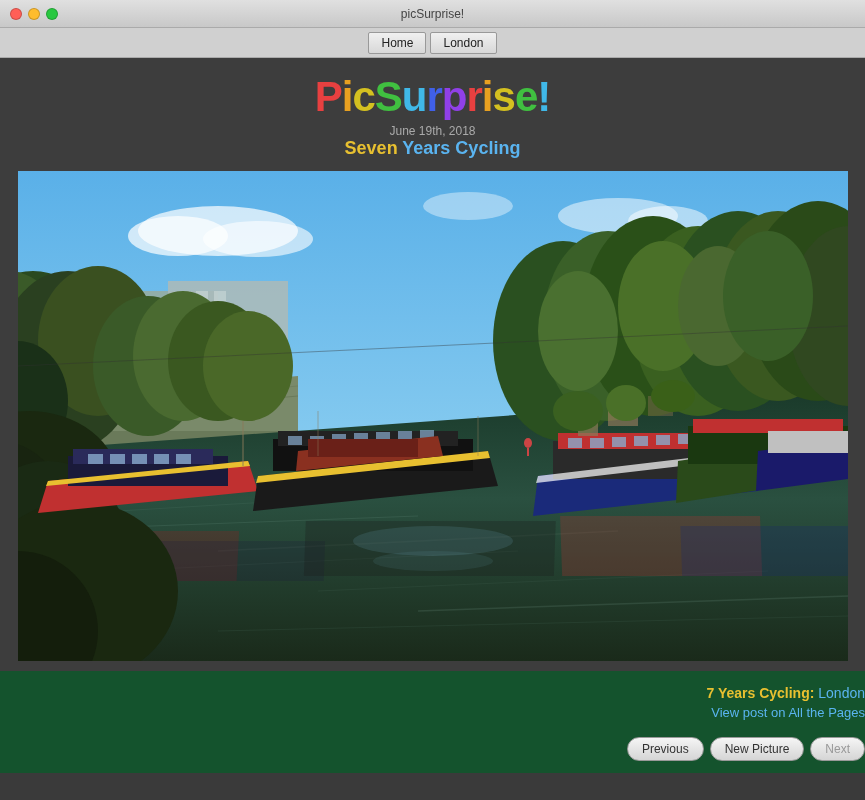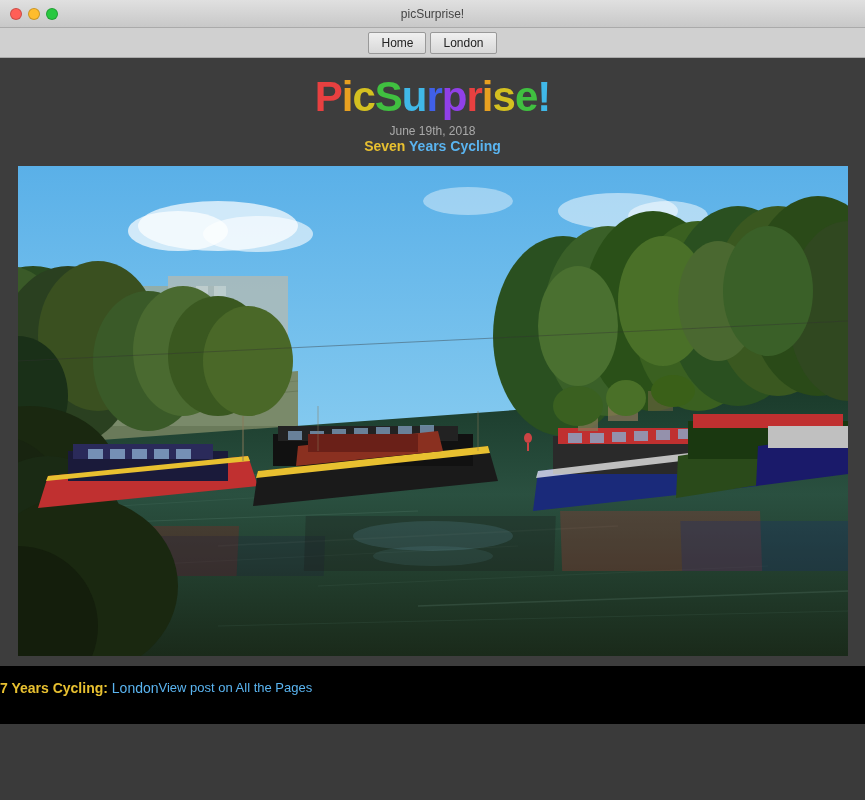--- a/index.html
+++ b/index.html
@@ -91,21 +91,21 @@
       color: #5ab4f0;
       margin-bottom: 3px;
       font-style: italic;
     }
     .date-line {
       font-size: 12px;
       color: #aaa;
       margin-bottom: 0;
     }
     .source-link {
-      font-size: 14px;
+      font-size: 18px;
       margin-bottom: 12px;
     }
     .source-link a {
       color: #e8c030;
       text-decoration: none;
       font-weight: bold;
     }
     .source-link .rest {
       color: #5ab4f0;
     }
@@ -122,24 +122,24 @@
 
     
     .canal-scene {
       width: 100%;
       height: 100%;
     }
 
     
     .bottom-section {
       width: 100%;
-      background: #000000;
-      display: flex;
-      flex-direction: row;
-      align-items: flex-start;
+      background: #14532d;
+      display: flex;
+      flex-direction: column;
+      align-items: flex-end;
       padding: 14px 0 12px;
     }
     .caption-title {
       font-size: 14px;
       margin-bottom: 4px;
     }
     .caption-title .bold-part {
       color: #e8c030;
       font-weight: bold;
     }
@@ -385,13 +385,18 @@
       <ellipse cx="415" cy="390" rx="60" ry="10" fill="#7ab8d0" opacity="0.1"></ellipse>
     </svg>
   </div>
 </div>
 
 <div class="bottom-section">
   <div class="caption-title">
     <span class="bold-part">7 Years Cycling: </span><span class="link-part" style="cursor:pointer;">London</span>
   </div>
   <a class="view-post-link" href="#">View post on All the Pages</a>
+  <div class="nav-buttons">
+    <button class="nav-pill">Previous</button>
+    <button class="nav-pill">New Picture</button>
+    <button class="nav-pill disabled">Next</button>
+  </div>
 </div>
 
 </body></html>

